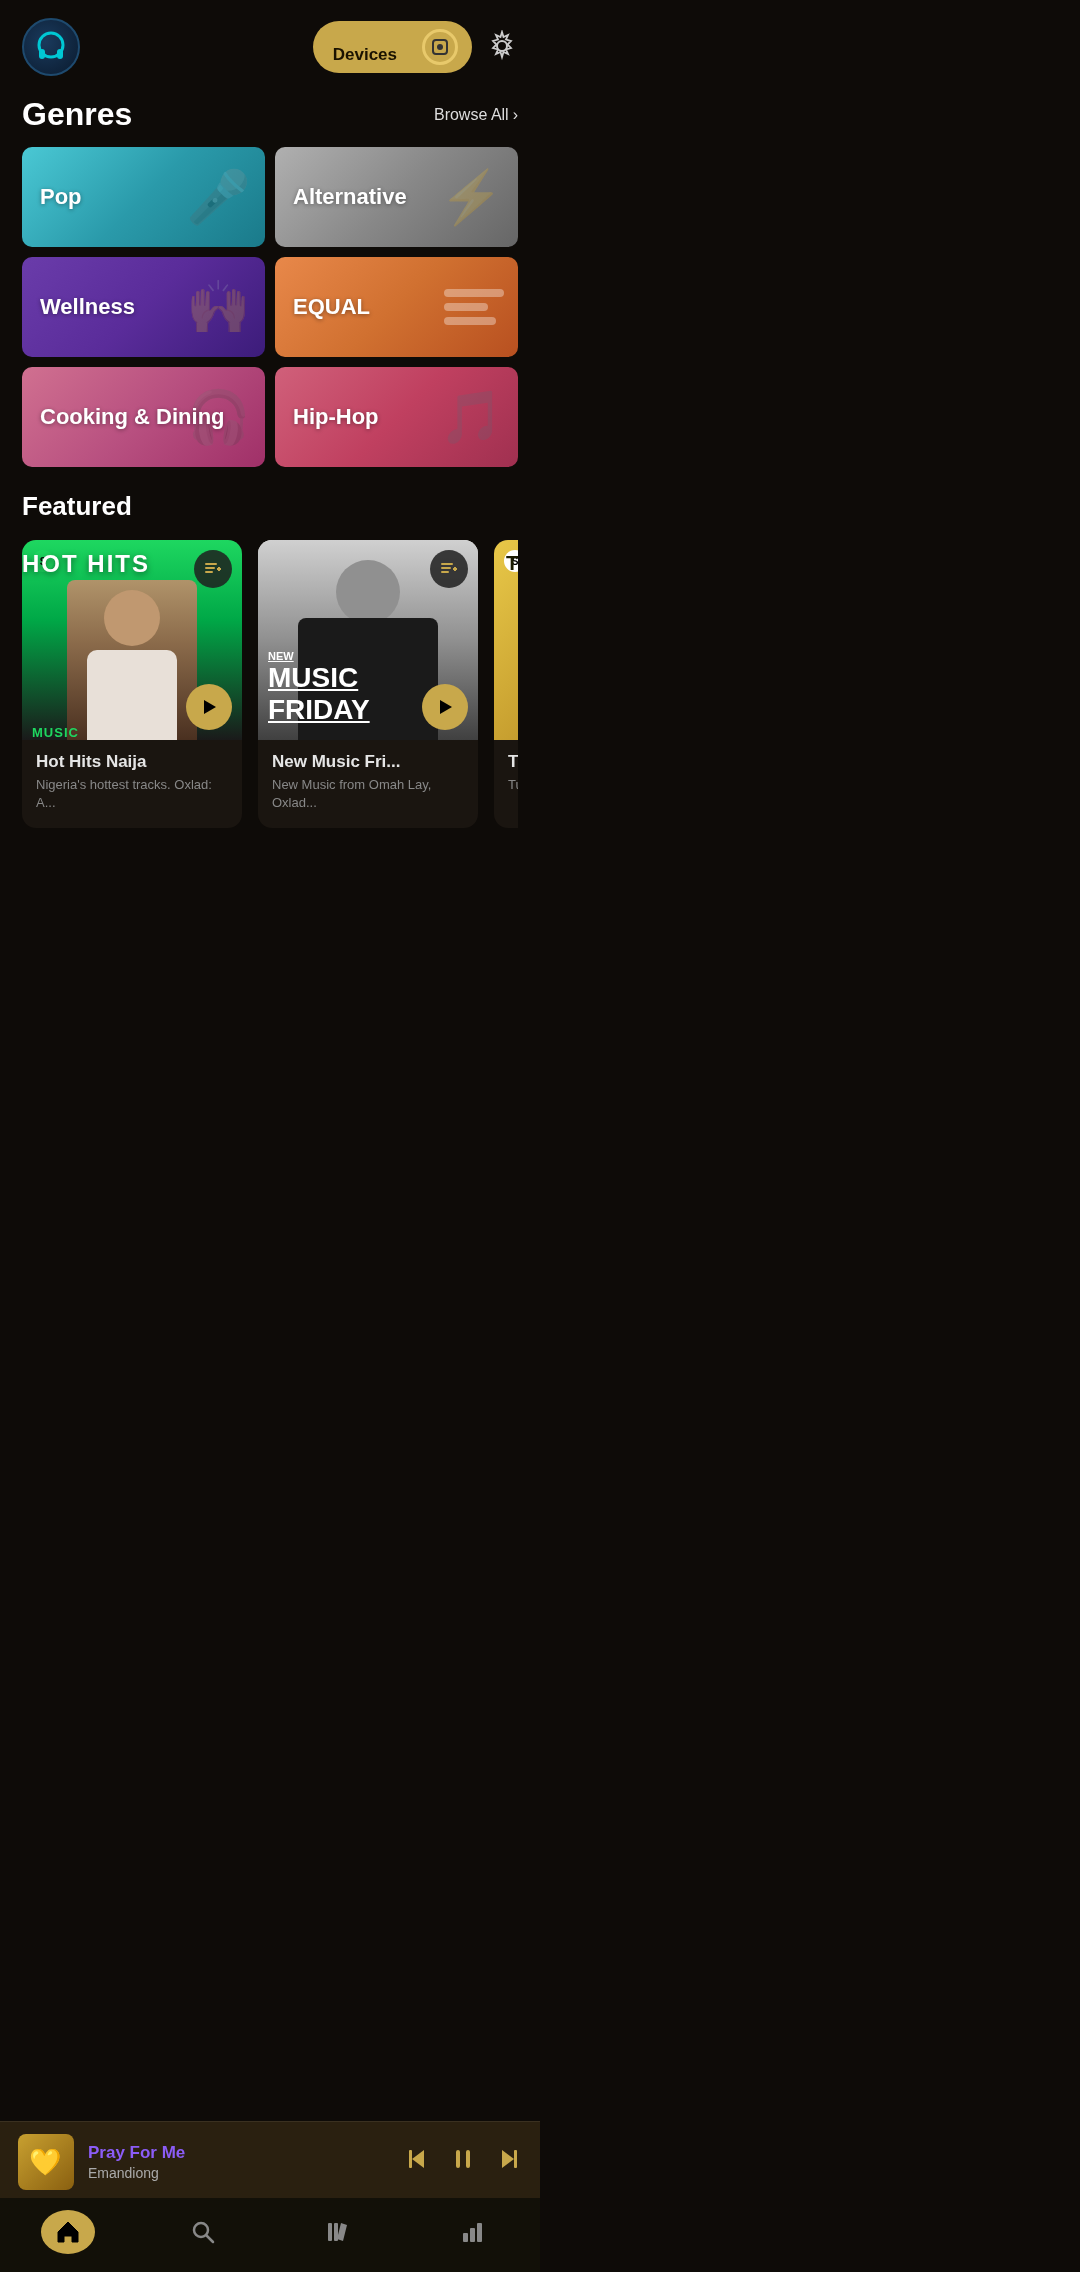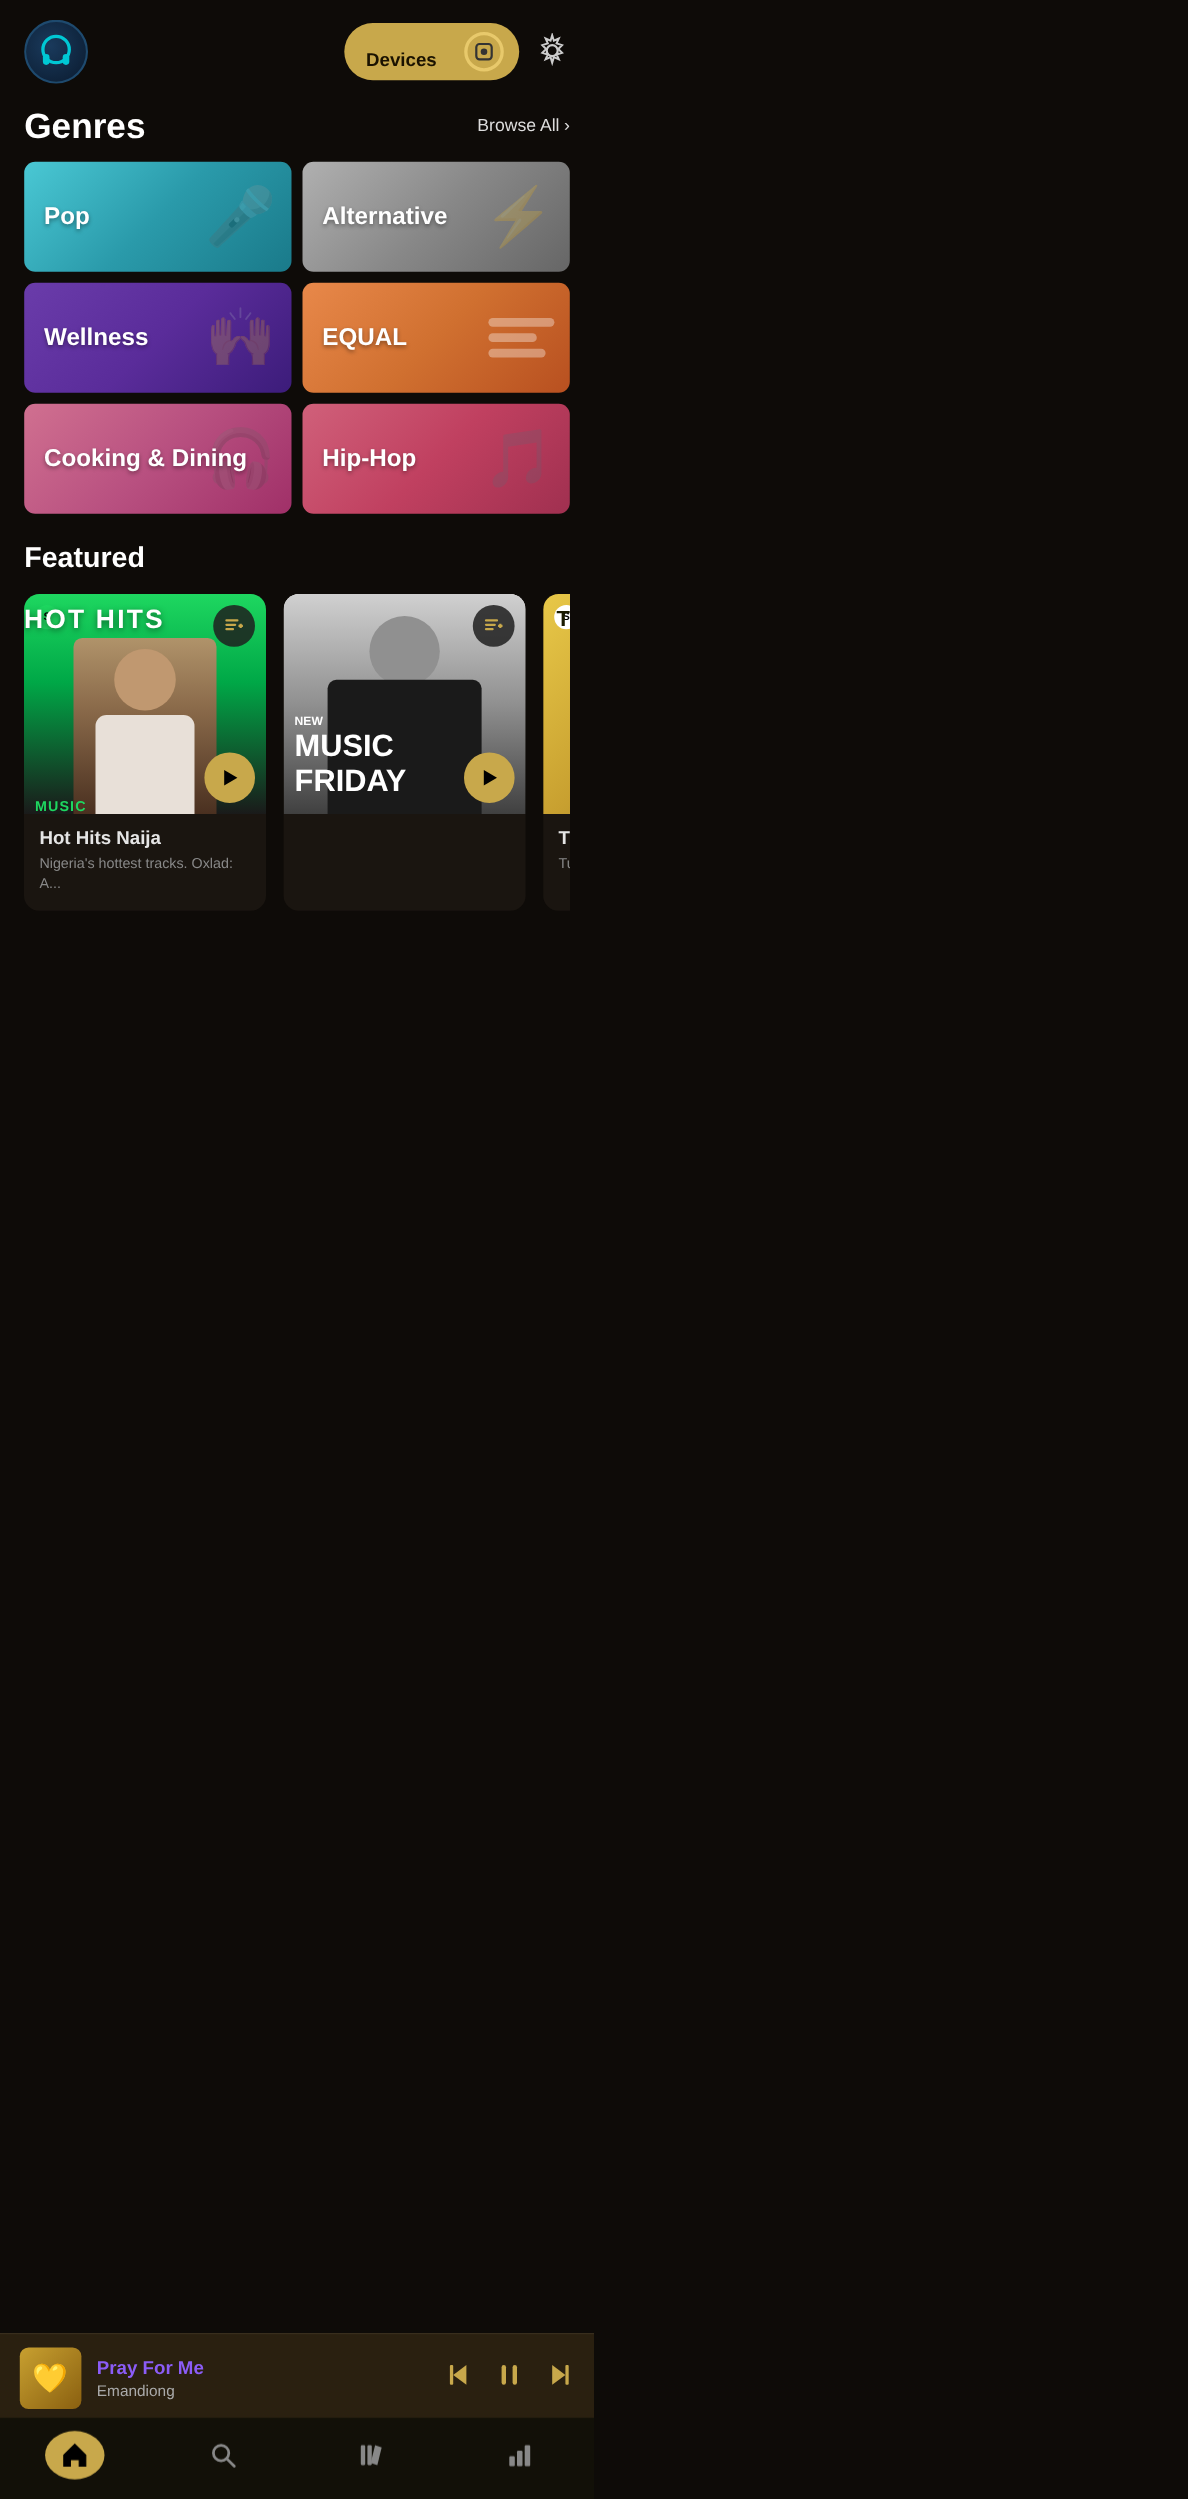--- a/index.html
+++ b/index.html
@@ -272,20 +272,21 @@
       height: 100%;
       background: linear-gradient(180deg, #f0f0f0 0%, #888 40%, #1a1a1a 100%);
       position: relative;
       overflow: hidden;
     }
     .nmf-text {
       position: absolute;
       bottom: 14px;
       left: 10px;
       right: 17px;
+      text-decoration: underline;
     }
     .nmf-new { font-size: 11px; font-weight: 700; color: #fff; }
     .nmf-music { font-size: 28px; font-weight: 900; color: #fff; }
     .nmf-friday { font-size: 28px; font-weight: 900; color: #fff; }
 
     
     .traffic-img {
       width: 100%;
       height: 100%;
       background: linear-gradient(135deg, #e8c848 0%, #c8a030 50%, #8a7020 100%);
@@ -530,20 +531,24 @@
             <rect x="2" y="12" width="8" height="2" rx="1" fill="#c8a84b"></rect>
             <line x1="14" y1="10" x2="18" y2="10" stroke="#c8a84b" stroke-width="2"></line>
             <line x1="16" y1="8" x2="16" y2="12" stroke="#c8a84b" stroke-width="2"></line>
           </svg>
         </button>
         <button class="card-play-btn">
           <svg width="20" height="20" viewBox="0 0 20 20">
             <polygon points="5,3 17,10 5,17" fill="#000"></polygon>
           </svg>
         </button>
+      </div>
+      <div class="card-info">
+        <div class="card-title">New Music Fri...</div>
+        <div class="card-desc">New Music from Omah Lay, Oxlad...</div>
       </div>
     </div>
 
     <div class="featured-card">
       <div class="card-image-wrap">
         <div class="traffic-img">
           <div class="spotify-dot" style="background:#fff;color:#000;">S</div>
           <div class="traffic-jam-text">Traffic J</div>
 
         </div>

